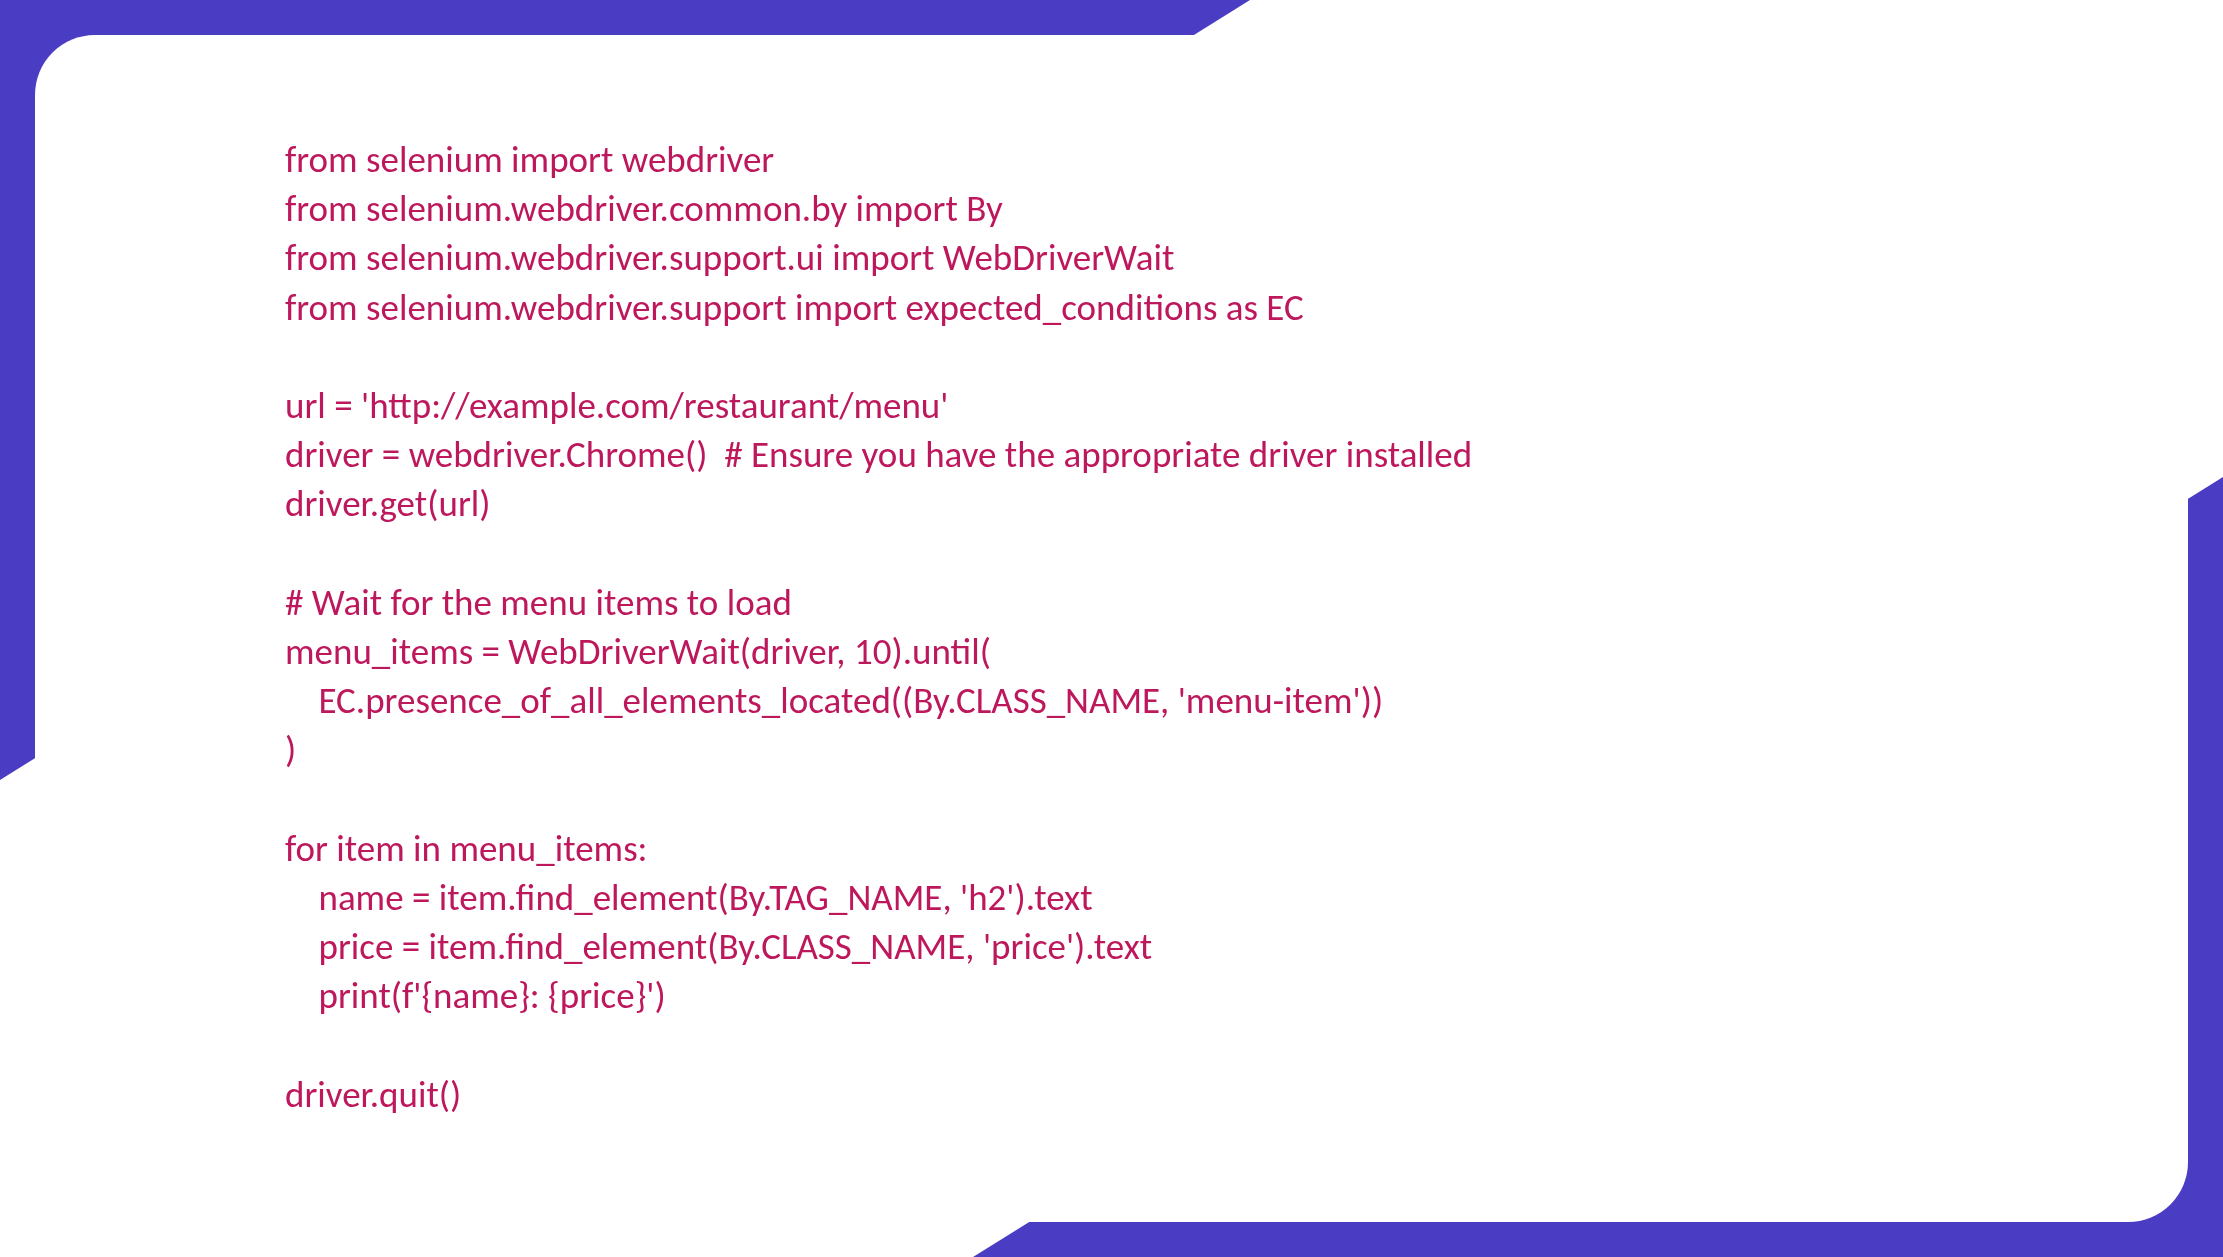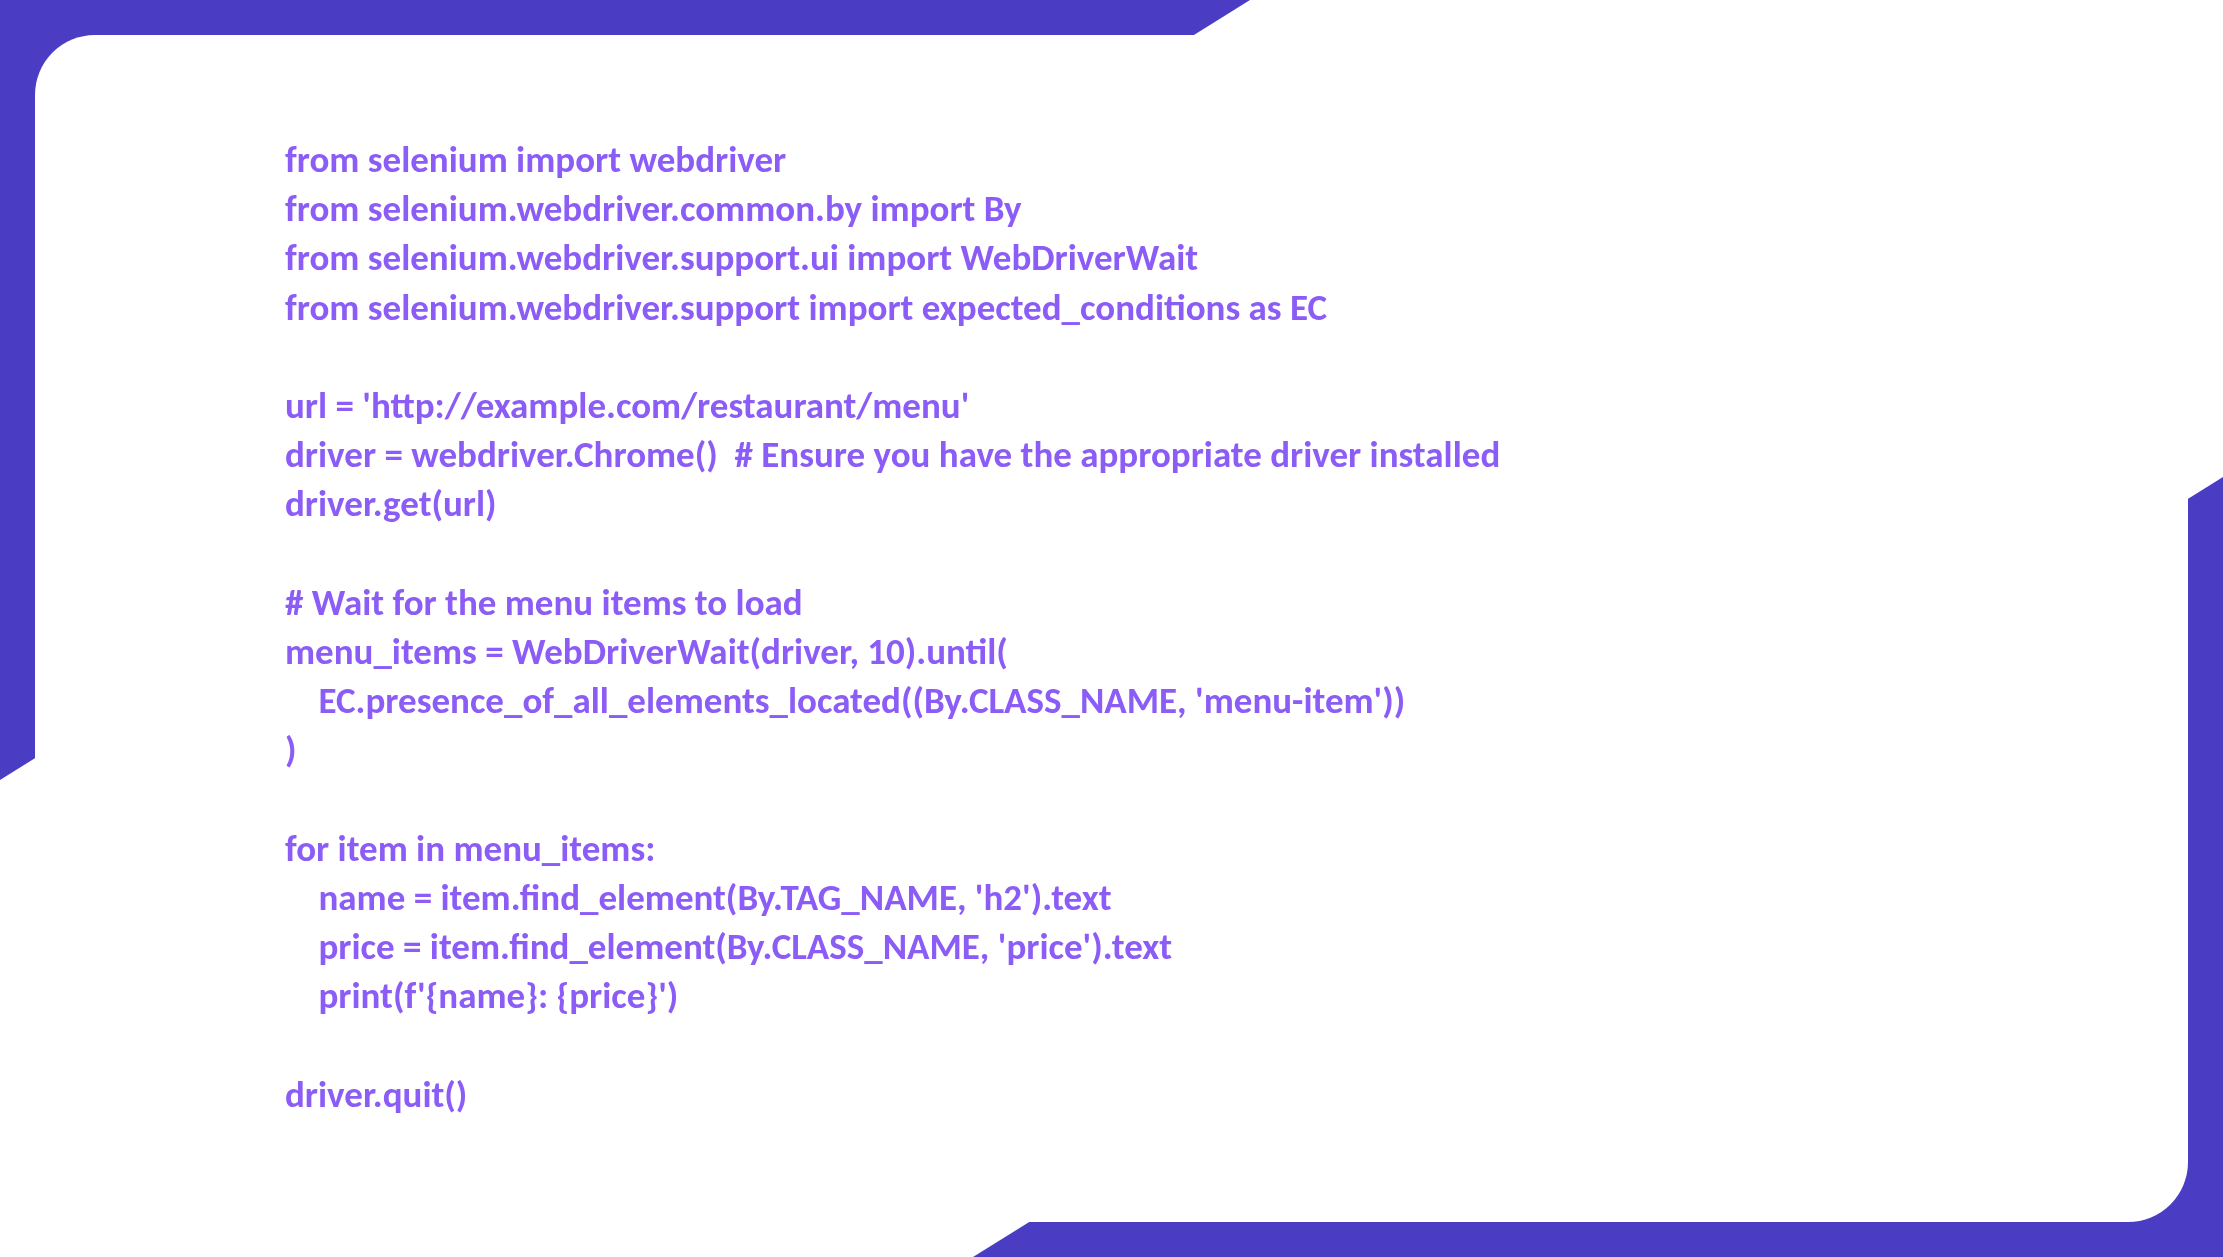--- a/index.html
+++ b/index.html
@@ -43,23 +43,23 @@
       bottom: 35px;
       background: #ffffff;
       border-radius: 60px;
       z-index: 1;
       padding: 100px 250px 100px 250px;
     }
     .code {
       font-family: 'Segoe UI', 'Calibri', Arial, sans-serif;
       font-size: 37px;
       line-height: 1.33;
-      color: #8b5cf6;
+      color: #be185d;
       white-space: pre;
-      font-weight: 700;
+      font-weight: 400;
     }
   </style>
 </head>
 <body>
 
 <div class="bg-shape-top"></div>
 <div class="bg-shape-bottom"></div>
 
 <div class="card">
   <pre class="code"><span>from selenium import webdriver</span>

